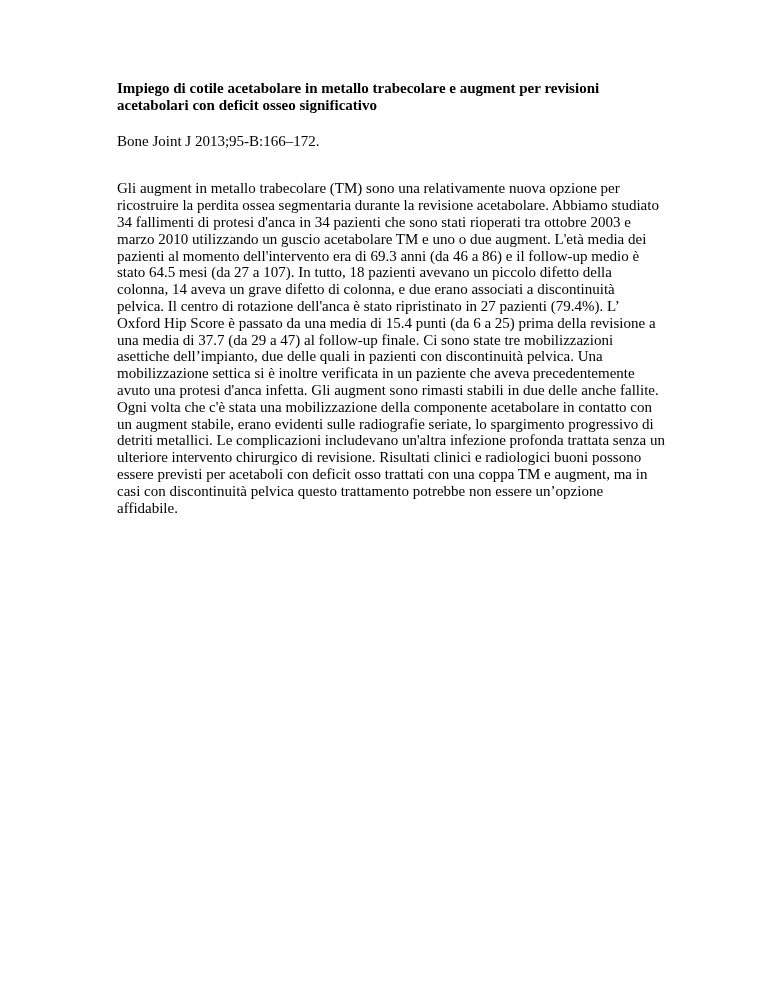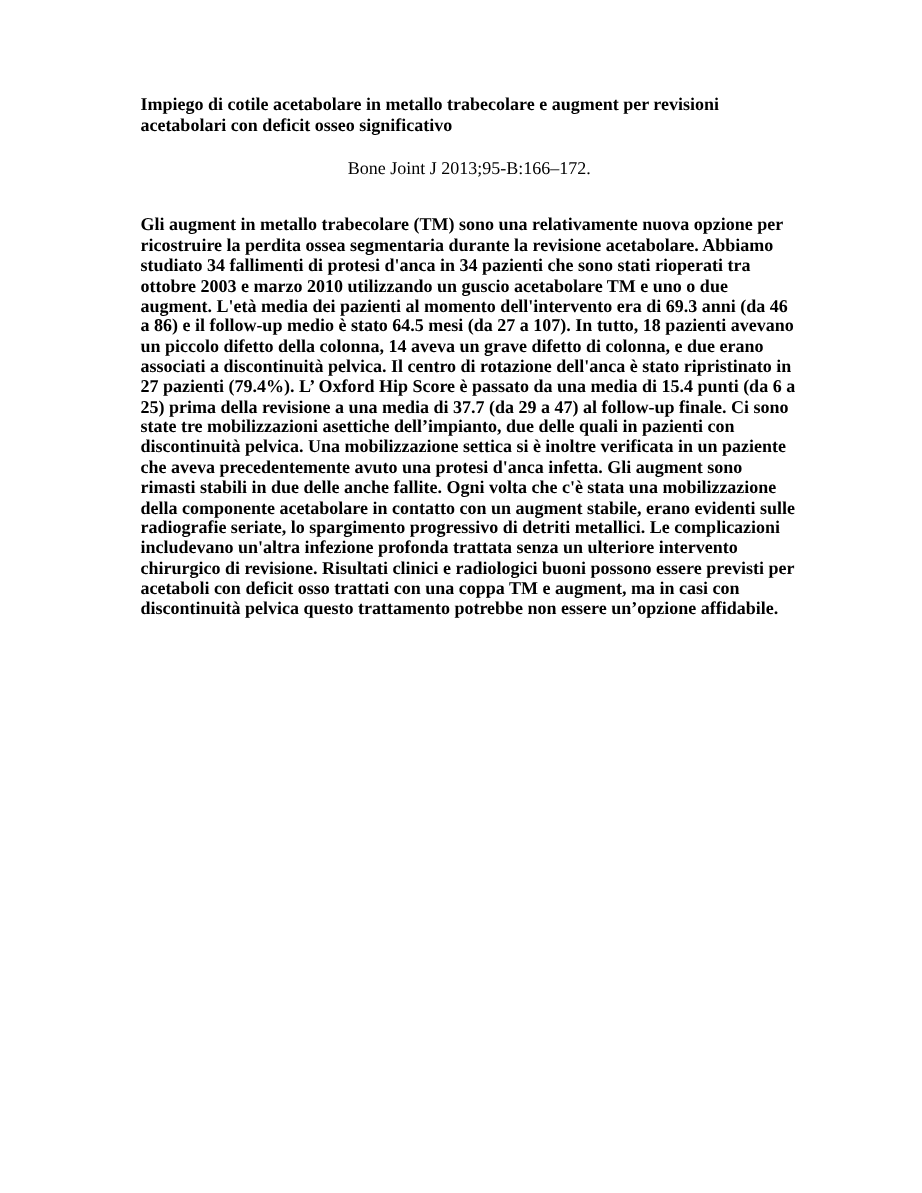--- a/index.html
+++ b/index.html
@@ -43,25 +43,23 @@
     }
     .authors {
       margin-bottom: 20px !important;
     }
     .affiliation {
       font-style: italic;
       margin-bottom: 13px !important;
     }
     .citation {
       margin-bottom: 31px !important;
-      text-align: center;
     }
     .abstract {
       margin: 0;
-      font-weight: bold;
     }
   </style>
 </head>
 <body>
 
 <div class="page">
   <div class="content">
     <p class="title">Impiego di cotile acetabolare in metallo trabecolare e augment per revisioni acetabolari con deficit osseo significativo</p>
     <p class="citation">Bone Joint J 2013;95-B:166–172.</p>
     <p class="abstract">Gli augment in metallo trabecolare (TM) sono una relativamente nuova opzione per ricostruire la perdita ossea segmentaria durante la revisione acetabolare. Abbiamo studiato 34 fallimenti di protesi d'anca in 34 pazienti che sono stati rioperati tra ottobre 2003 e marzo 2010 utilizzando un guscio acetabolare TM e uno o due augment. L'età media dei pazienti al momento dell'intervento era di 69.3 anni (da 46 a 86) e il follow-up medio è stato 64.5 mesi (da 27 a 107). In tutto, 18 pazienti avevano un piccolo difetto della colonna, 14 aveva un grave difetto di colonna, e due erano associati a discontinuità pelvica. Il centro di rotazione dell'anca è stato ripristinato in 27 pazienti (79.4%). L’ Oxford Hip Score è passato da una media di 15.4 punti (da 6 a 25) prima della revisione a una media di 37.7 (da 29 a 47) al follow-up finale. Ci sono state tre mobilizzazioni asettiche dell’impianto, due delle quali in pazienti con discontinuità pelvica. Una mobilizzazione settica si è inoltre verificata in un paziente che aveva precedentemente avuto una protesi d'anca infetta. Gli augment sono rimasti stabili in due delle anche fallite. Ogni volta che c'è stata una mobilizzazione della componente acetabolare in contatto con un augment stabile, erano evidenti sulle radiografie seriate, lo spargimento progressivo di detriti metallici. Le complicazioni includevano un'altra infezione profonda trattata senza un ulteriore intervento chirurgico di revisione. Risultati clinici e radiologici buoni possono essere previsti per acetaboli con deficit osso trattati con una coppa TM e augment, ma in casi con discontinuità pelvica questo trattamento potrebbe non essere un’opzione affidabile.</p>

